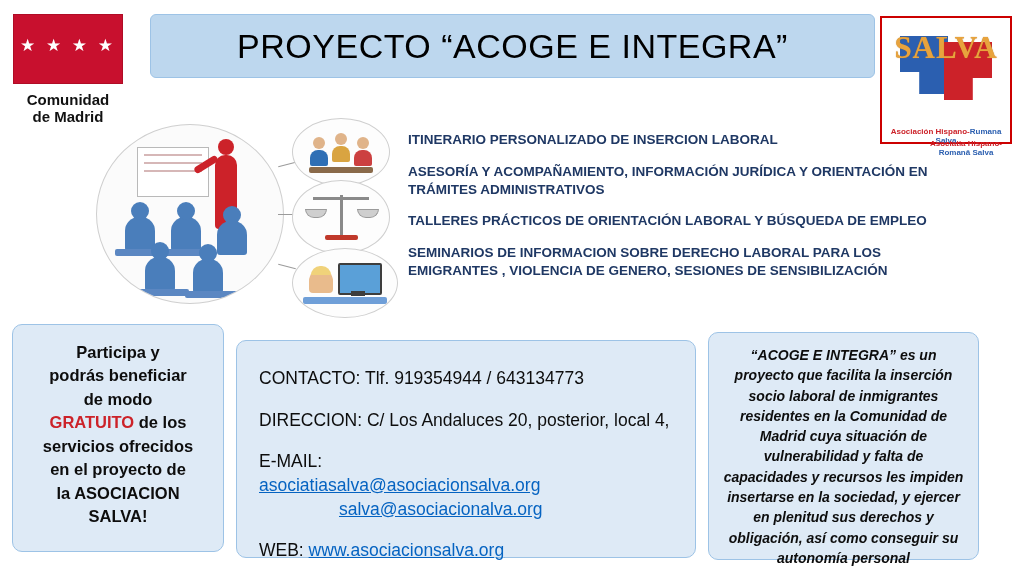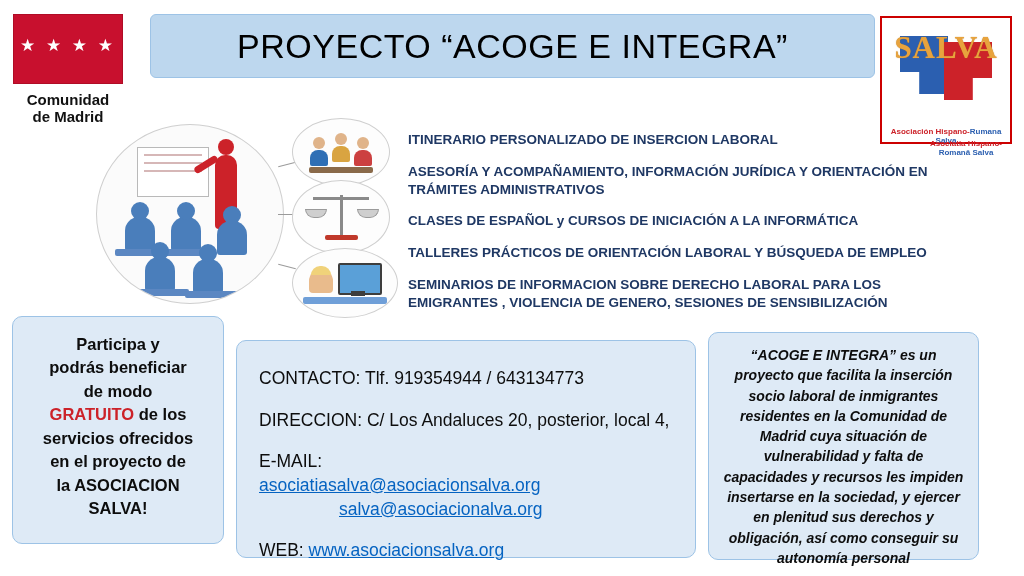--- a/index.html
+++ b/index.html
@@ -292,21 +292,21 @@
   
   .box {
     position: absolute;
     background: #deeaf6;
     border: 1px solid #9dc3e6;
     border-radius: 10px;
     box-sizing: border-box;
   }
   .box-left {
     left: 12px;
-    top: 316px;
+    top: 324px;
     width: 212px;
     height: 228px;
     padding: 16px 10px;
     text-align: center;
   }
   .box-left p {
     margin: 0;
     font-size: 16.5px;
     font-weight: bold;
     color: #0d0d0d;
@@ -439,21 +439,20 @@
       <div class="pc-monitor"></div>
       <div class="pc-base"></div>
       <div class="pc-person"></div>
       <div class="desk" style="left:10px; top:48px; width:84px; height:7px; background:#6f9fd8;"></div>
     </div>
   </div>
 
   <div class="services">
     <div class="service-item">ITINERARIO PERSONALIZADO DE INSERCION LABORAL</div>
     <div class="service-item">ASESORÍA Y ACOMPAÑAMIENTO, INFORMACIÓN JURÍDICA Y ORIENTACIÓN EN TRÁMITES ADMINISTRATIVOS</div>
-    <div class="service-item">CLASES DE ESPAÑOL y CURSOS DE INICIACIÓN A LA INFORMÁTICA</div>
     <div class="service-item">TALLERES PRÁCTICOS DE ORIENTACIÓN LABORAL Y BÚSQUEDA DE EMPLEO</div>
     <div class="service-item">SEMINARIOS DE INFORMACION SOBRE DERECHO LABORAL PARA LOS EMIGRANTES , VIOLENCIA DE GENERO, SESIONES DE SENSIBILIZACIÓN</div>
   </div>
 
   <div class="box box-left">
     <p>
       <span>Participa y</span><br>
       <span>podrás beneficiar</span><br>
       <span>de modo</span><br>
       <span class="gratuito">GRATUITO</span><span> de los</span><br>

